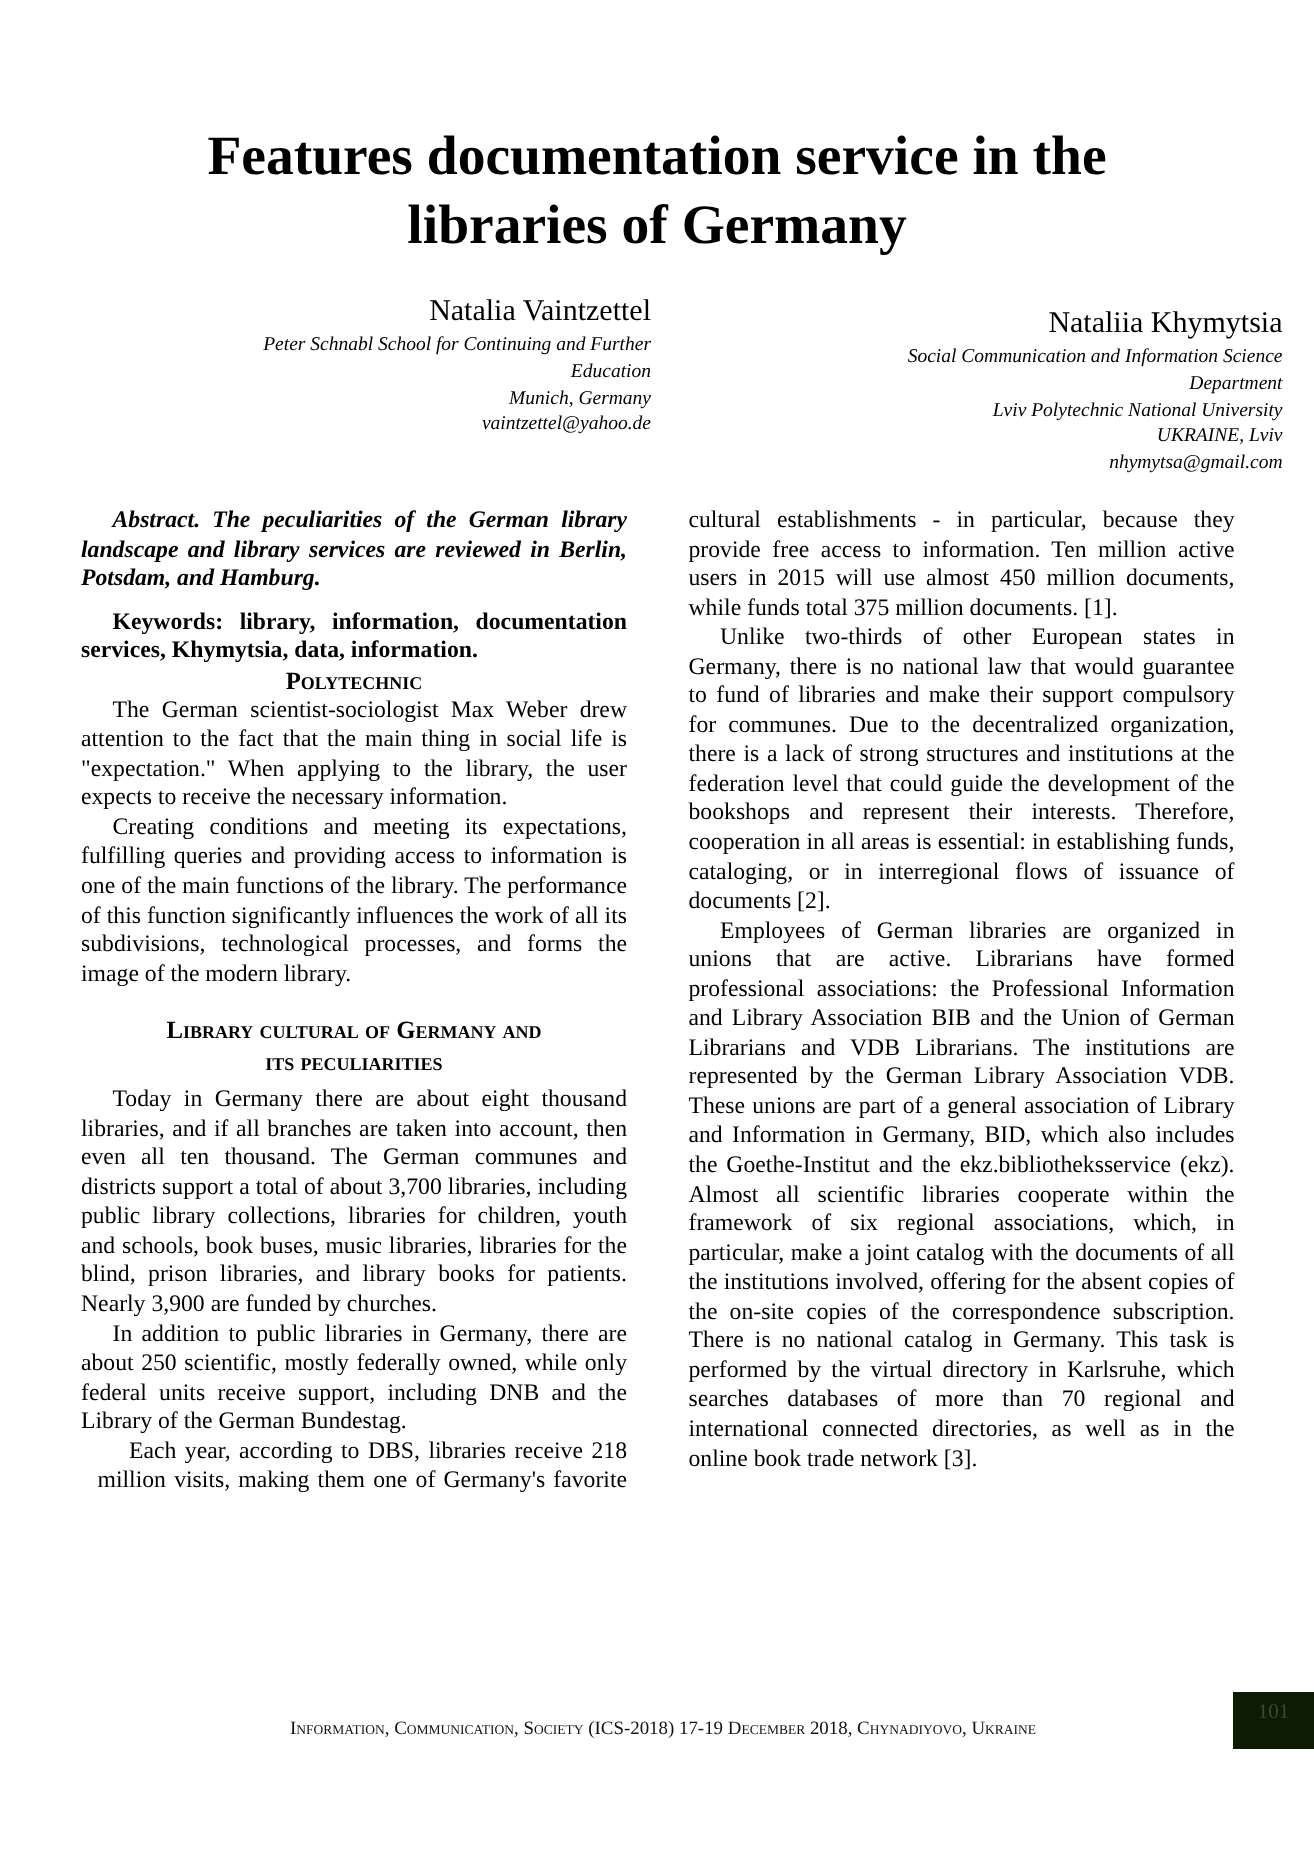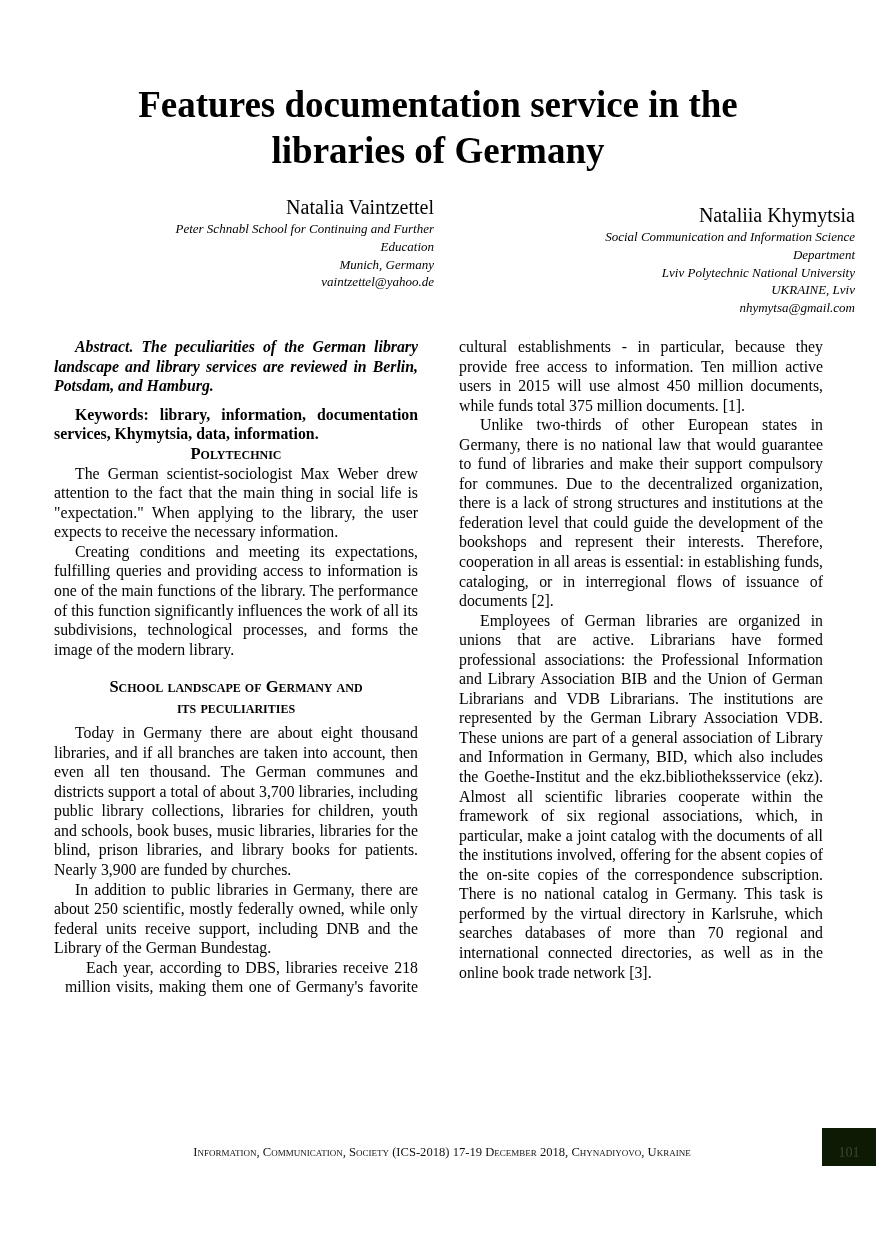--- a/index.html
+++ b/index.html
@@ -30,21 +30,21 @@
     .h-intro { margin: 9px 0 6px 0; }
     .h-land { margin: 18px 0 5px 0; line-height: 20.5px; }
 
     .footer-line {
       position: absolute; left: 110px; width: 664px; top: 1145px;
       text-align: center; font-size: 12.6px; font-variant: small-caps; color: #111;
     }
     .page-num-box {
       position: absolute; left: 822px; top: 1128px; width: 54px; height: 38px;
       background: #0d1a04; color: #2a3a1a; font-size: 14px;
-      display: flex; align-items: flex-end; justify-content: center; padding-bottom: 0; box-sizing: border-box;
+      display: flex; align-items: flex-end; justify-content: center; padding-bottom: 11px; box-sizing: border-box;
     }
     .page-num-box span { margin-bottom: 5px; color: #3b4a2c; }
     .repo-line {
       position: absolute; left: 0; width: 876px; top: 1197px; text-align: center;
       font-family: "Liberation Sans", sans-serif; font-size: 14.5px; color: #8a8a8a; margin-top: 48px;
     }
   </style>
 </head>
 <body>
 
@@ -72,21 +72,21 @@
 
 <div class="col col-left">
   <p class="abstract">Abstract. The peculiarities of the German library landscape and library services are reviewed in Berlin, Potsdam, and Hamburg.</p>
   <p class="keywords">Keywords: library, information, documentation services, Khymytsia, data, information.</p>
 
   <p class="section-heading h-intro">Polytechnic</p>
   <p>The German scientist-sociologist Max Weber drew attention to the fact that the main thing in social life is "expectation." When applying to the library, the user expects to receive the necessary information.</p>
   <p>Creating conditions and meeting its expectations, fulfilling queries and providing access to information is one of the main functions of the library. The performance of this function significantly influences the work of all its subdivisions, technological processes, and forms the image of the modern library.</p>
 
   <div class="section-heading h-land">
-    <div>School landscape of Germany and</div>
+    <div>Library cultural of Germany and</div>
     <div>its peculiarities</div>
   </div>
   <p>Today in Germany there are about eight thousand libraries, and if all branches are taken into account, then even all ten thousand. The German communes and districts support a total of about 3,700 libraries, including public library collections, libraries for children, youth and schools, book buses, music libraries, libraries for the blind, prison libraries, and library books for patients. Nearly 3,900 are funded by churches.</p>
   <p>In addition to public libraries in Germany, there are about 250 scientific, mostly federally owned, while only federal units receive support, including DNB and the Library of the German Bundestag.</p>
   <p style="text-align-last: justify; margin-left: 11px;">Each year, according to DBS, libraries receive 218 million visits, making them one of Germany's favorite</p>
 </div>
 
 <div class="col col-right">
   <p style="text-indent:0;">cultural establishments - in particular, because they provide free access to information. Ten million active users in 2015 will use almost 450 million documents, while funds total 375 million documents. [1].</p>
   <p>Unlike two-thirds of other European states in Germany, there is no national law that would guarantee to fund of libraries and make their support compulsory for communes. Due to the decentralized organization, there is a lack of strong structures and institutions at the federation level that could guide the development of the bookshops and represent their interests. Therefore, cooperation in all areas is essential: in establishing funds, cataloging, or in interregional flows of issuance of documents [2].</p>

